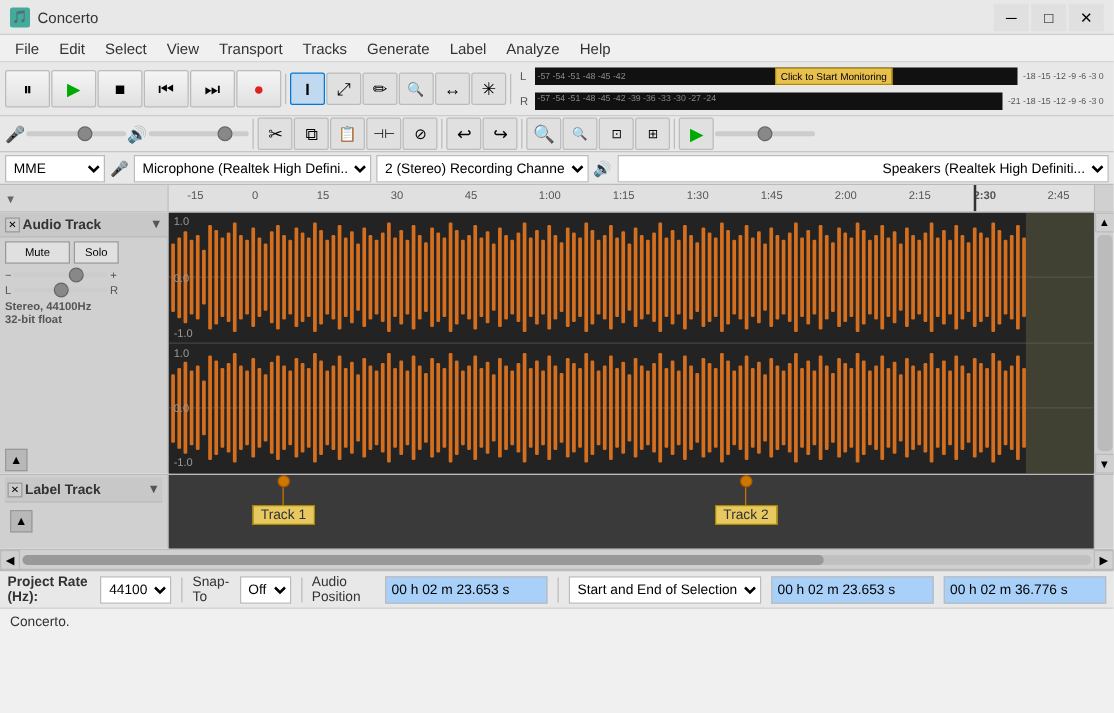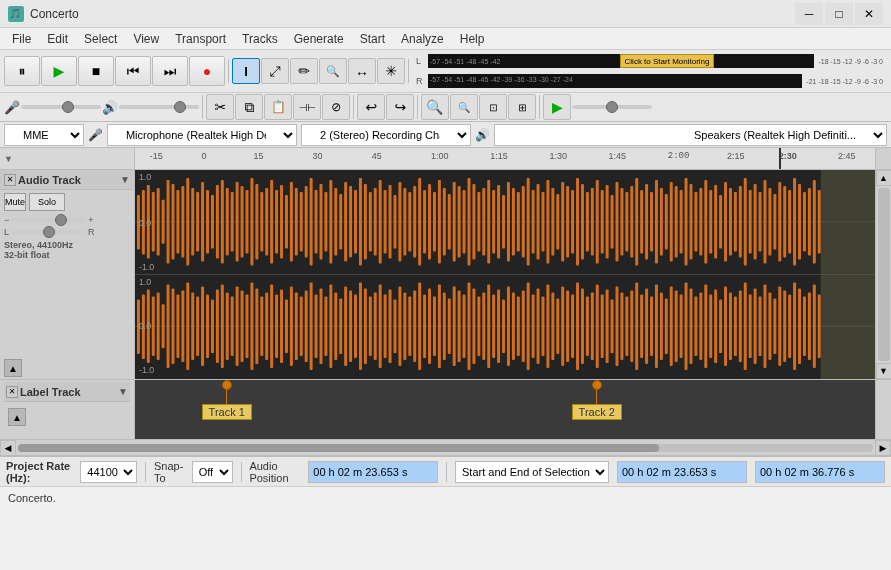--- a/index.html
+++ b/index.html
@@ -19,21 +19,21 @@
     .tool-btn { width: 28px; height: 26px; border: 1px solid #bbb; background: #e0e0e0; cursor: pointer; display: flex; align-items: center; justify-content: center; font-size: 14px; border-radius: 2px; }
     .tool-btn.active { background: #c0d8f0; border-color: #0078d7; }
     .tool-separator { width: 1px; height: 24px; background: #bbb; margin: 0 2px; }
     .trans-btn { width: 36px; height: 30px; border: 1px solid #bbb; background: linear-gradient(to bottom, #f5f5f5, #e0e0e0); cursor: pointer; display: flex; align-items: center; justify-content: center; font-size: 14px; border-radius: 2px; }
     .trans-btn.record { color: #dd2222; }
     input[type=range] { -webkit-appearance: none; height: 4px; background: #ccc; border-radius: 2px; outline: none; cursor: pointer; }
     input[type=range]::-webkit-slider-thumb { -webkit-appearance: none; width: 12px; height: 12px; background: #888; border-radius: 50%; border: 1px solid #666; }
 
     
     .device-row { display: flex; align-items: center; gap: 4px; padding: 2px 4px; background: #e8e8e8; border-bottom: 1px solid #bbb; height: 26px; }
-    .device-select { height: 22px; border: 1px solid #bbb; background: white; font-size: 11px; padding: 0 14px; cursor: pointer; }
+    .device-select { height: 22px; border: 1px solid #bbb; background: white; font-size: 11px; padding: 0 2px; cursor: pointer; }
 
     
     .timeline-ruler { background: #e0e0e0; height: 22px; border-bottom: 1px solid #bbb; position: relative; display: flex; align-items: center; overflow: hidden; }
 
     
     .bottom-bar { background: #e8e8e8; border-top: 1px solid #bbb; padding: 2px 6px; display: flex; align-items: center; gap: 8px; height: 30px; }
     .bottom-select { height: 22px; border: 1px solid #bbb; background: white; font-size: 11px; padding: 0 2px; }
     .bottom-input { height: 22px; border: 1px solid #bbb; background: #c0e0ff; font-size: 11px; padding: 0 4px; width: 110px; }
     .bottom-separator { width: 1px; height: 20px; background: #bbb; }
 
@@ -63,21 +63,21 @@
 </div>
 
 <div class="menu-bar">
   <span class="menu-item">File</span>
   <span class="menu-item">Edit</span>
   <span class="menu-item">Select</span>
   <span class="menu-item">View</span>
   <span class="menu-item">Transport</span>
   <span class="menu-item">Tracks</span>
   <span class="menu-item">Generate</span>
-  <span class="menu-item">Start</span>
+  <span class="menu-item">Label</span>
   <span class="menu-item">Analyze</span>
   <span class="menu-item">Help</span>
 </div>
 
 <div class="combined-toolbar">
   <div class="toolbar-line">
 
     <button class="trans-btn">⏸</button>
     <button class="trans-btn" style="color:#00aa00">▶</button>
     <button class="trans-btn">■</button>
@@ -177,42 +177,42 @@
   <div style="flex:1;position:relative;height:100%;background:#e0e0e0;overflow:hidden;">
     <span style="position:absolute;left:2%;font-size:9px;color:#555;top:3px;">-15</span>
     <span style="position:absolute;left:9%;font-size:9px;color:#555;top:3px;">0</span>
     <span style="position:absolute;left:16%;font-size:9px;color:#555;top:3px;">15</span>
     <span style="position:absolute;left:24%;font-size:9px;color:#555;top:3px;">30</span>
     <span style="position:absolute;left:32%;font-size:9px;color:#555;top:3px;">45</span>
     <span style="position:absolute;left:40%;font-size:9px;color:#555;top:3px;">1:00</span>
     <span style="position:absolute;left:48%;font-size:9px;color:#555;top:3px;">1:15</span>
     <span style="position:absolute;left:56%;font-size:9px;color:#555;top:3px;">1:30</span>
     <span style="position:absolute;left:64%;font-size:9px;color:#555;top:3px;">1:45</span>
-    <span style="position:absolute;left:72%;font-size:9px;color:#555;top:3px;font-family:Liberation Mono, monospace;">2:00</span>
+    <span style="position:absolute;left:72%;font-size:9px;color:#555;top:3px;">2:00</span>
     <span style="position:absolute;left:80%;font-size:9px;color:#555;top:3px;">2:15</span>
     <span style="position:absolute;left:87%;font-size:9px;color:#555;top:3px;font-weight:bold;">2:30</span>
     <span style="position:absolute;left:95%;font-size:9px;color:#555;top:3px;">2:45</span>
 
     <div style="position:absolute;left:87%;top:0;width:2px;height:100%;background:#333;z-index:5;"></div>
   </div>
   <div style="width:16px;background:#d0d0d0;border-left:1px solid #bbb;height:100%;"></div>
 </div>
 
 <div style="display:flex;height:210px;border-bottom:1px solid #bbb;overflow:hidden;">
 
   <div style="width:135px;min-width:135px;background:#d0d0d0;border-right:1px solid #bbb;display:flex;flex-direction:column;">
 
     <div style="background:#c8c8c8;border-bottom:1px solid #bbb;padding:2px 4px;display:flex;align-items:center;gap:2px;height:20px;">
       <button style="width:12px;height:12px;background:#ccc;border:1px solid #999;cursor:pointer;font-size:8px;display:flex;align-items:center;justify-content:center;padding:0;">✕</button>
       <span style="font-size:11px;font-weight:bold;color:#333;flex:1;">Audio Track</span>
       <span style="font-size:10px;cursor:pointer;color:#555;">▼</span>
     </div>
 
     <div style="display:flex;gap:3px;padding:3px 4px;">
-      <button style="width:22px;height:18px;border:1px solid #999;font-size:9px;cursor:pointer;background:#e0e0e0;">Mute</button>
+      <button style="width:52px;height:18px;border:1px solid #999;font-size:9px;cursor:pointer;background:#e0e0e0;">Mute</button>
       <button style="width:36px;height:18px;border:1px solid #999;font-size:9px;cursor:pointer;background:#e0e0e0;">Solo</button>
     </div>
 
     <div style="display:flex;align-items:center;padding:1px 4px;gap:2px;">
       <span style="font-size:9px;color:#555;">−</span>
       <input type="range" value="70" min="0" max="100" style="width: 75px; height: 4px;">
       <span style="font-size:9px;color:#555;">+</span>
     </div>
 
     <div style="display:flex;align-items:center;padding:1px 4px;gap:2px;">

